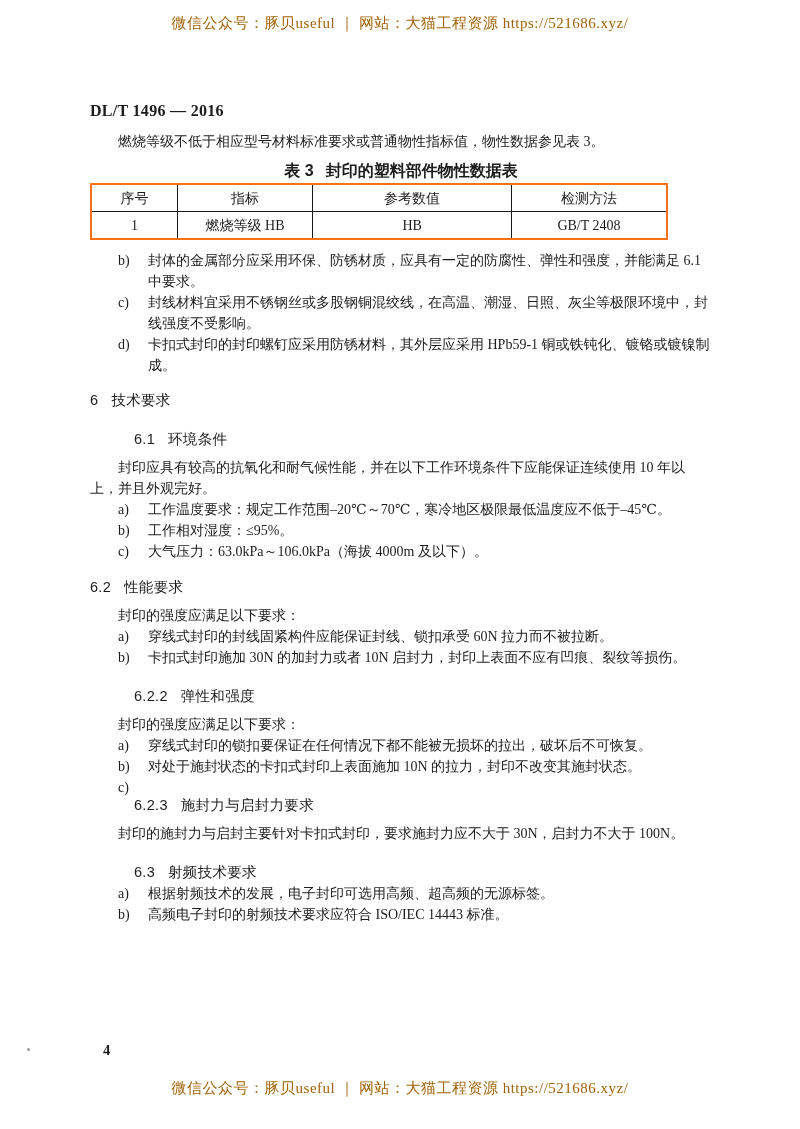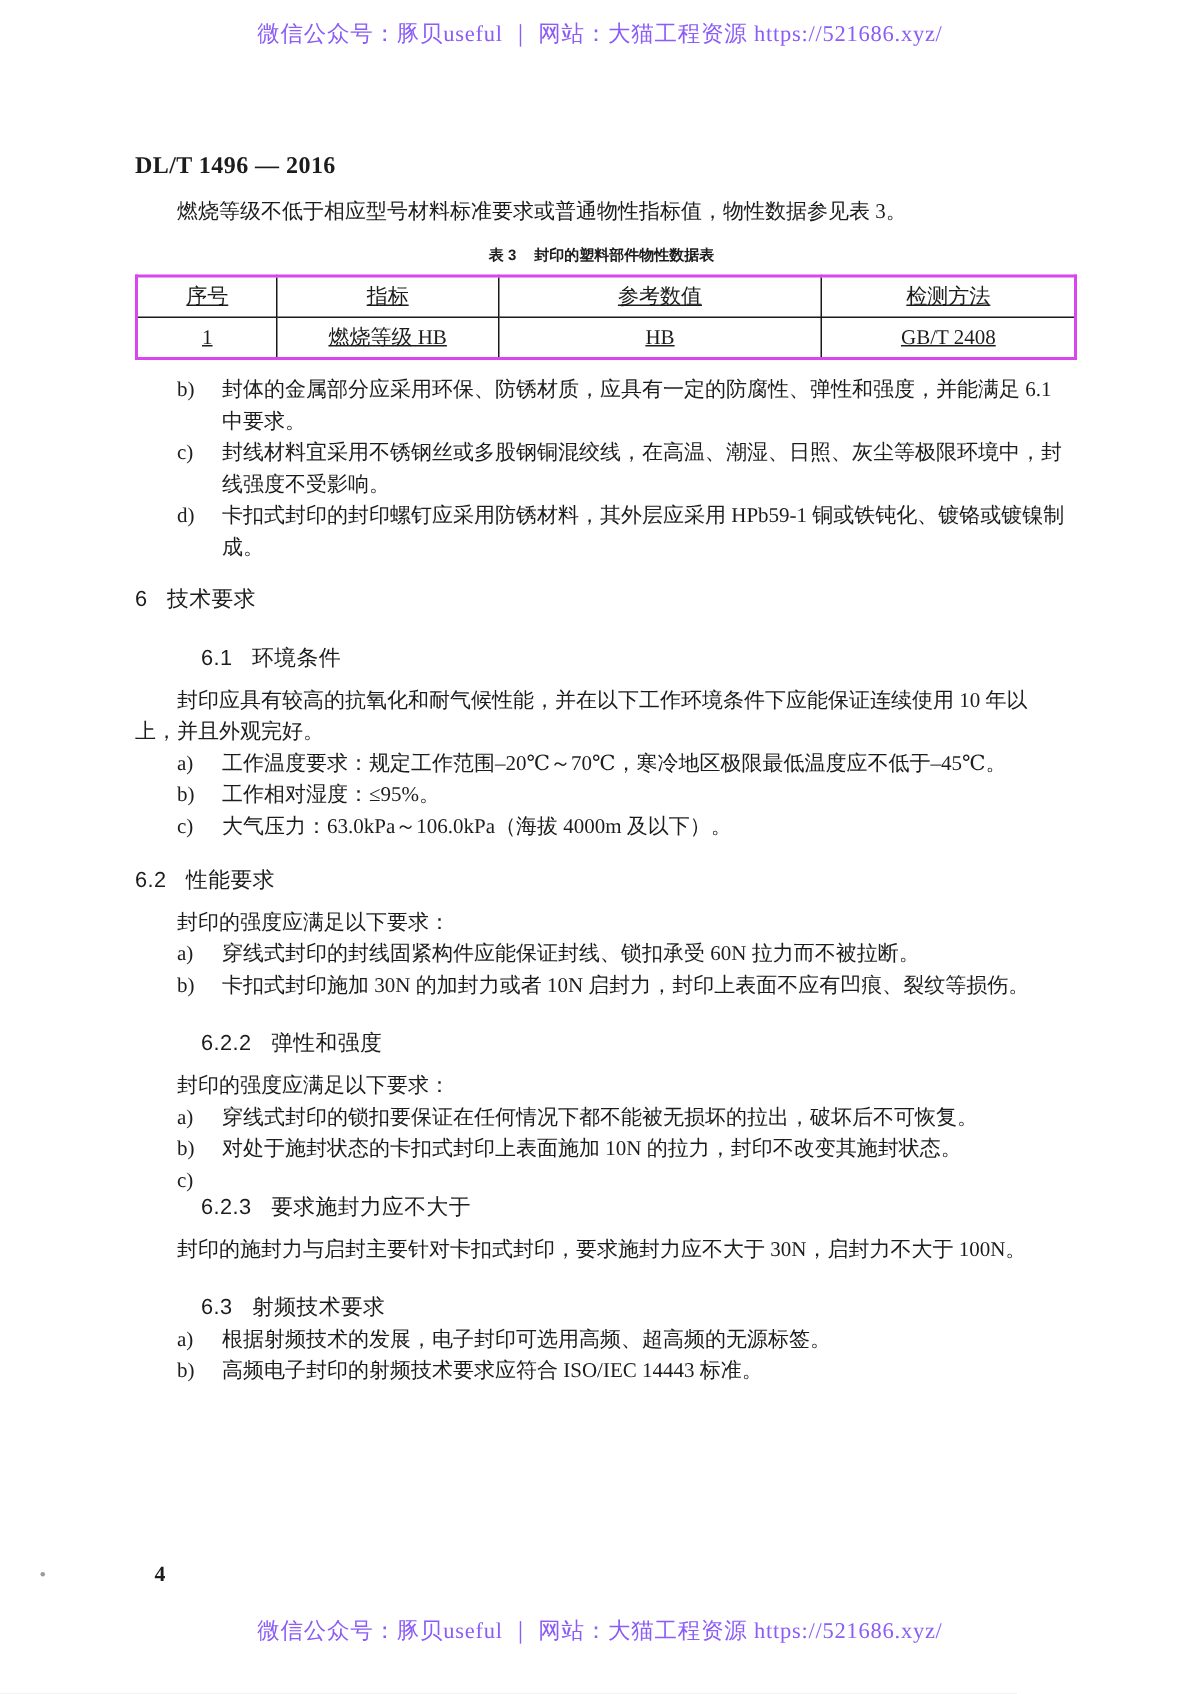--- a/index.html
+++ b/index.html
@@ -10,52 +10,51 @@
     background:#ffffff;
     overflow:hidden;
     color:#1c1c1c;
     font-family:"Liberation Serif","DejaVu Serif",serif;
     font-size:14px;
     line-height:21px;
   }
   .watermark {
     position:absolute; left:0; width:100%;
     text-align:center;
-    color:#8b5cf6;
+    color:#a16207;
     font-size:15px;
     letter-spacing:0.5px;
     font-family:"Liberation Serif","DejaVu Serif",serif;
   }
   .watermark.top { top:13px; }
   .watermark.bottom { top:1078px; }
 
   .content { position:absolute; top:100px; left:90px; width:622px; }
 
   .doc-code {
     font-family:"Liberation Serif","DejaVu Serif",serif;
     font-weight:bold; font-size:16px; line-height:21px;
     letter-spacing:0.3px;
   }
   .para { margin-top:7px; text-indent:28px; }
   .para.intro { margin-top:10px; }
 
   .tbl-caption {
     margin-top:8px; text-align:center;
     font-family:"Liberation Sans","DejaVu Sans",sans-serif;
-    font-weight:bold; font-size:10px; line-height:21px;
+    font-weight:bold; font-size:16px; line-height:21px;
   }
   .tbl-caption .cap-no { margin-right:12px; }
 
   table.phys {
     margin-top:2px;
-    width:628px;
+    width:578px;
     border-collapse:collapse;
     table-layout:fixed;
-    border:2px solid #d946ef;
-    text-decoration:underline;
+    border:2px solid #f97316;
   }
   table.phys th, table.phys td {
     border:1px solid #1a1a1a;
     height:26px;
     text-align:center; vertical-align:middle;
     font-weight:normal; font-size:14px;
     padding:0 2px;
   }
   col.c1{width:15%;} col.c2{width:23.5%;} col.c3{width:34.5%;} col.c4{width:27%;}
 
@@ -191,21 +190,21 @@
       <div class="li">
         <span class="marker">b)</span>
         <span>对处于施封状态的卡扣式封印上表面施加 10N 的拉力，封印不改变其施封状态。</span>
       </div>
       <div class="li">
         <span class="marker">c)</span>
       </div>
     </div>
 
     <div class="h mt18">
-      <span class="num">6.2.3</span><span>要求施封力应不大于</span>
+      <span class="num">6.2.3</span><span>施封力与启封力要求</span>
     </div>
     <div class="para">封印的施封力与启封主要针对卡扣式封印，要求施封力应不大于 30N，启封力不大于 100N。</div>
 
     <div class="h mt18">
       <span class="num">6.3</span><span>射频技术要求</span>
     </div>
     <div class="items">
       <div class="li">
         <span class="marker">a)</span>
         <span>根据射频技术的发展，电子封印可选用高频、超高频的无源标签。</span>

